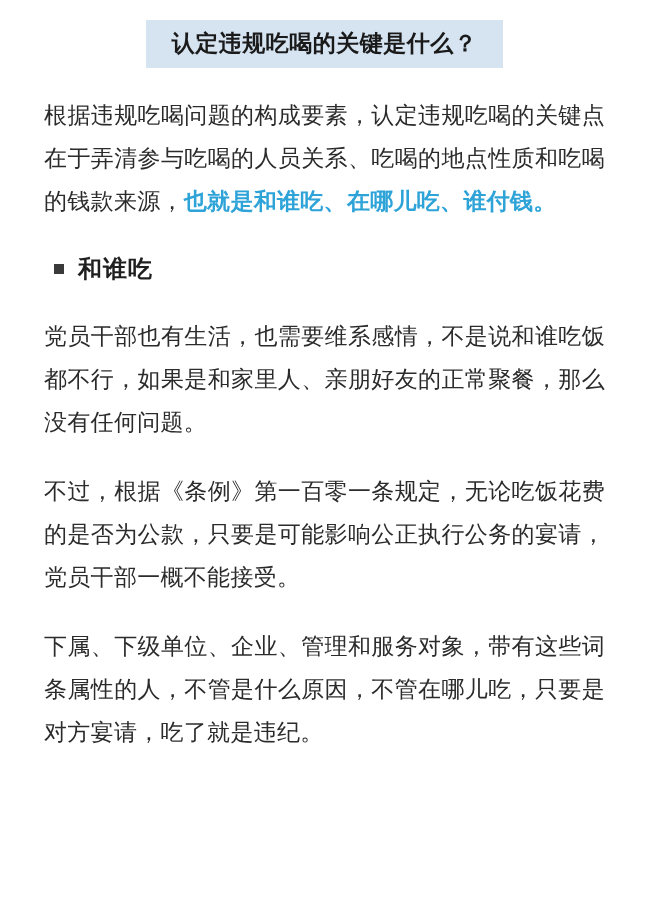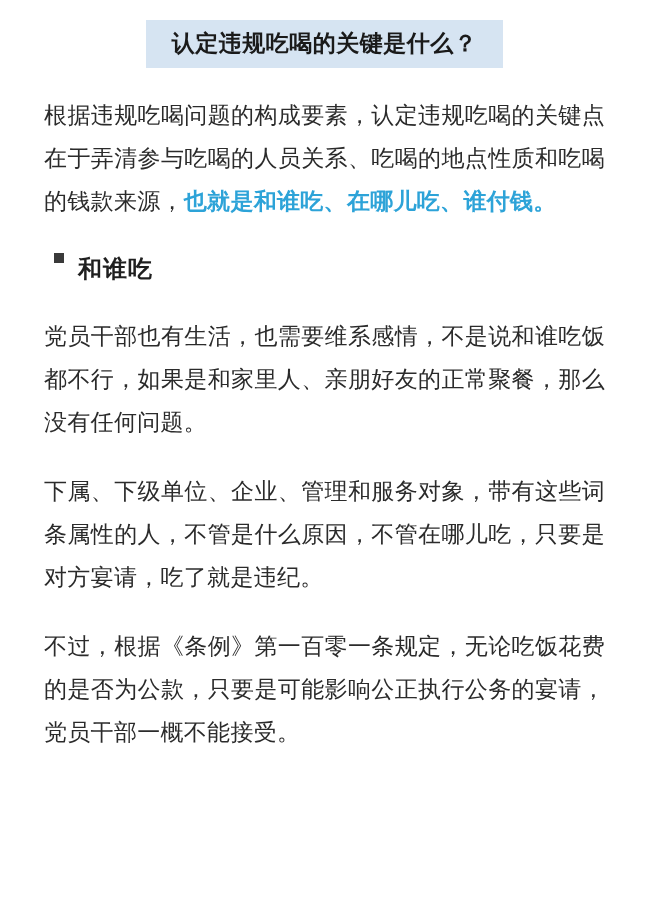--- a/index.html
+++ b/index.html
@@ -47,21 +47,21 @@
   }
   .para.first {
     margin-top: 12px;
   }
   .accent {
     color: #2da3d8;
     font-weight: bold;
   }
   .bullet-head {
     display: flex;
-    align-items: flex-start;
+    align-items: center;
     margin: 30px 0 30px 0;
     padding-left: 10px;
     font-family: Liberation Mono, monospace;
   }
   .bullet-square {
     width: 10px;
     height: 10px;
     background: #3a3a3a;
     margin-right: 14px;
     flex: 0 0 auto;
@@ -84,17 +84,17 @@
 
   <p class="para first"><span>根据违规吃喝问题的构成要素，认定违规吃喝的关键点在于弄清参与吃喝的人员关系、吃喝的地点性质和吃喝的钱款来源，</span><span class="accent">也就是和谁吃、在哪儿吃、谁付钱。</span></p>
 
   <div class="bullet-head">
     <span class="bullet-square"></span>
     <span class="bullet-text">和谁吃</span>
   </div>
 
   <p class="para"><span>党员干部也有生活，也需要维系感情，不是说和谁吃饭都不行，如果是和家里人、亲朋好友的正常聚餐，那么没有任何问题。</span></p>
 
+  <p class="para"><span>不过，根据《条例》第一百零一条规定，无论吃饭花费的是否为公款，只要是可能影响公正执行公务的宴请，党员干部一概不能接受。</span></p>
+
   <p class="para"><span>下属、下级单位、企业、管理和服务对象，带有这些词条属性的人，不管是什么原因，不管在哪儿吃，只要是对方宴请，吃了就是违纪。</span></p>
-
-  <p class="para"><span>不过，根据《条例》第一百零一条规定，无论吃饭花费的是否为公款，只要是可能影响公正执行公务的宴请，党员干部一概不能接受。</span></p>
 
 </div>
 
 </body></html>

